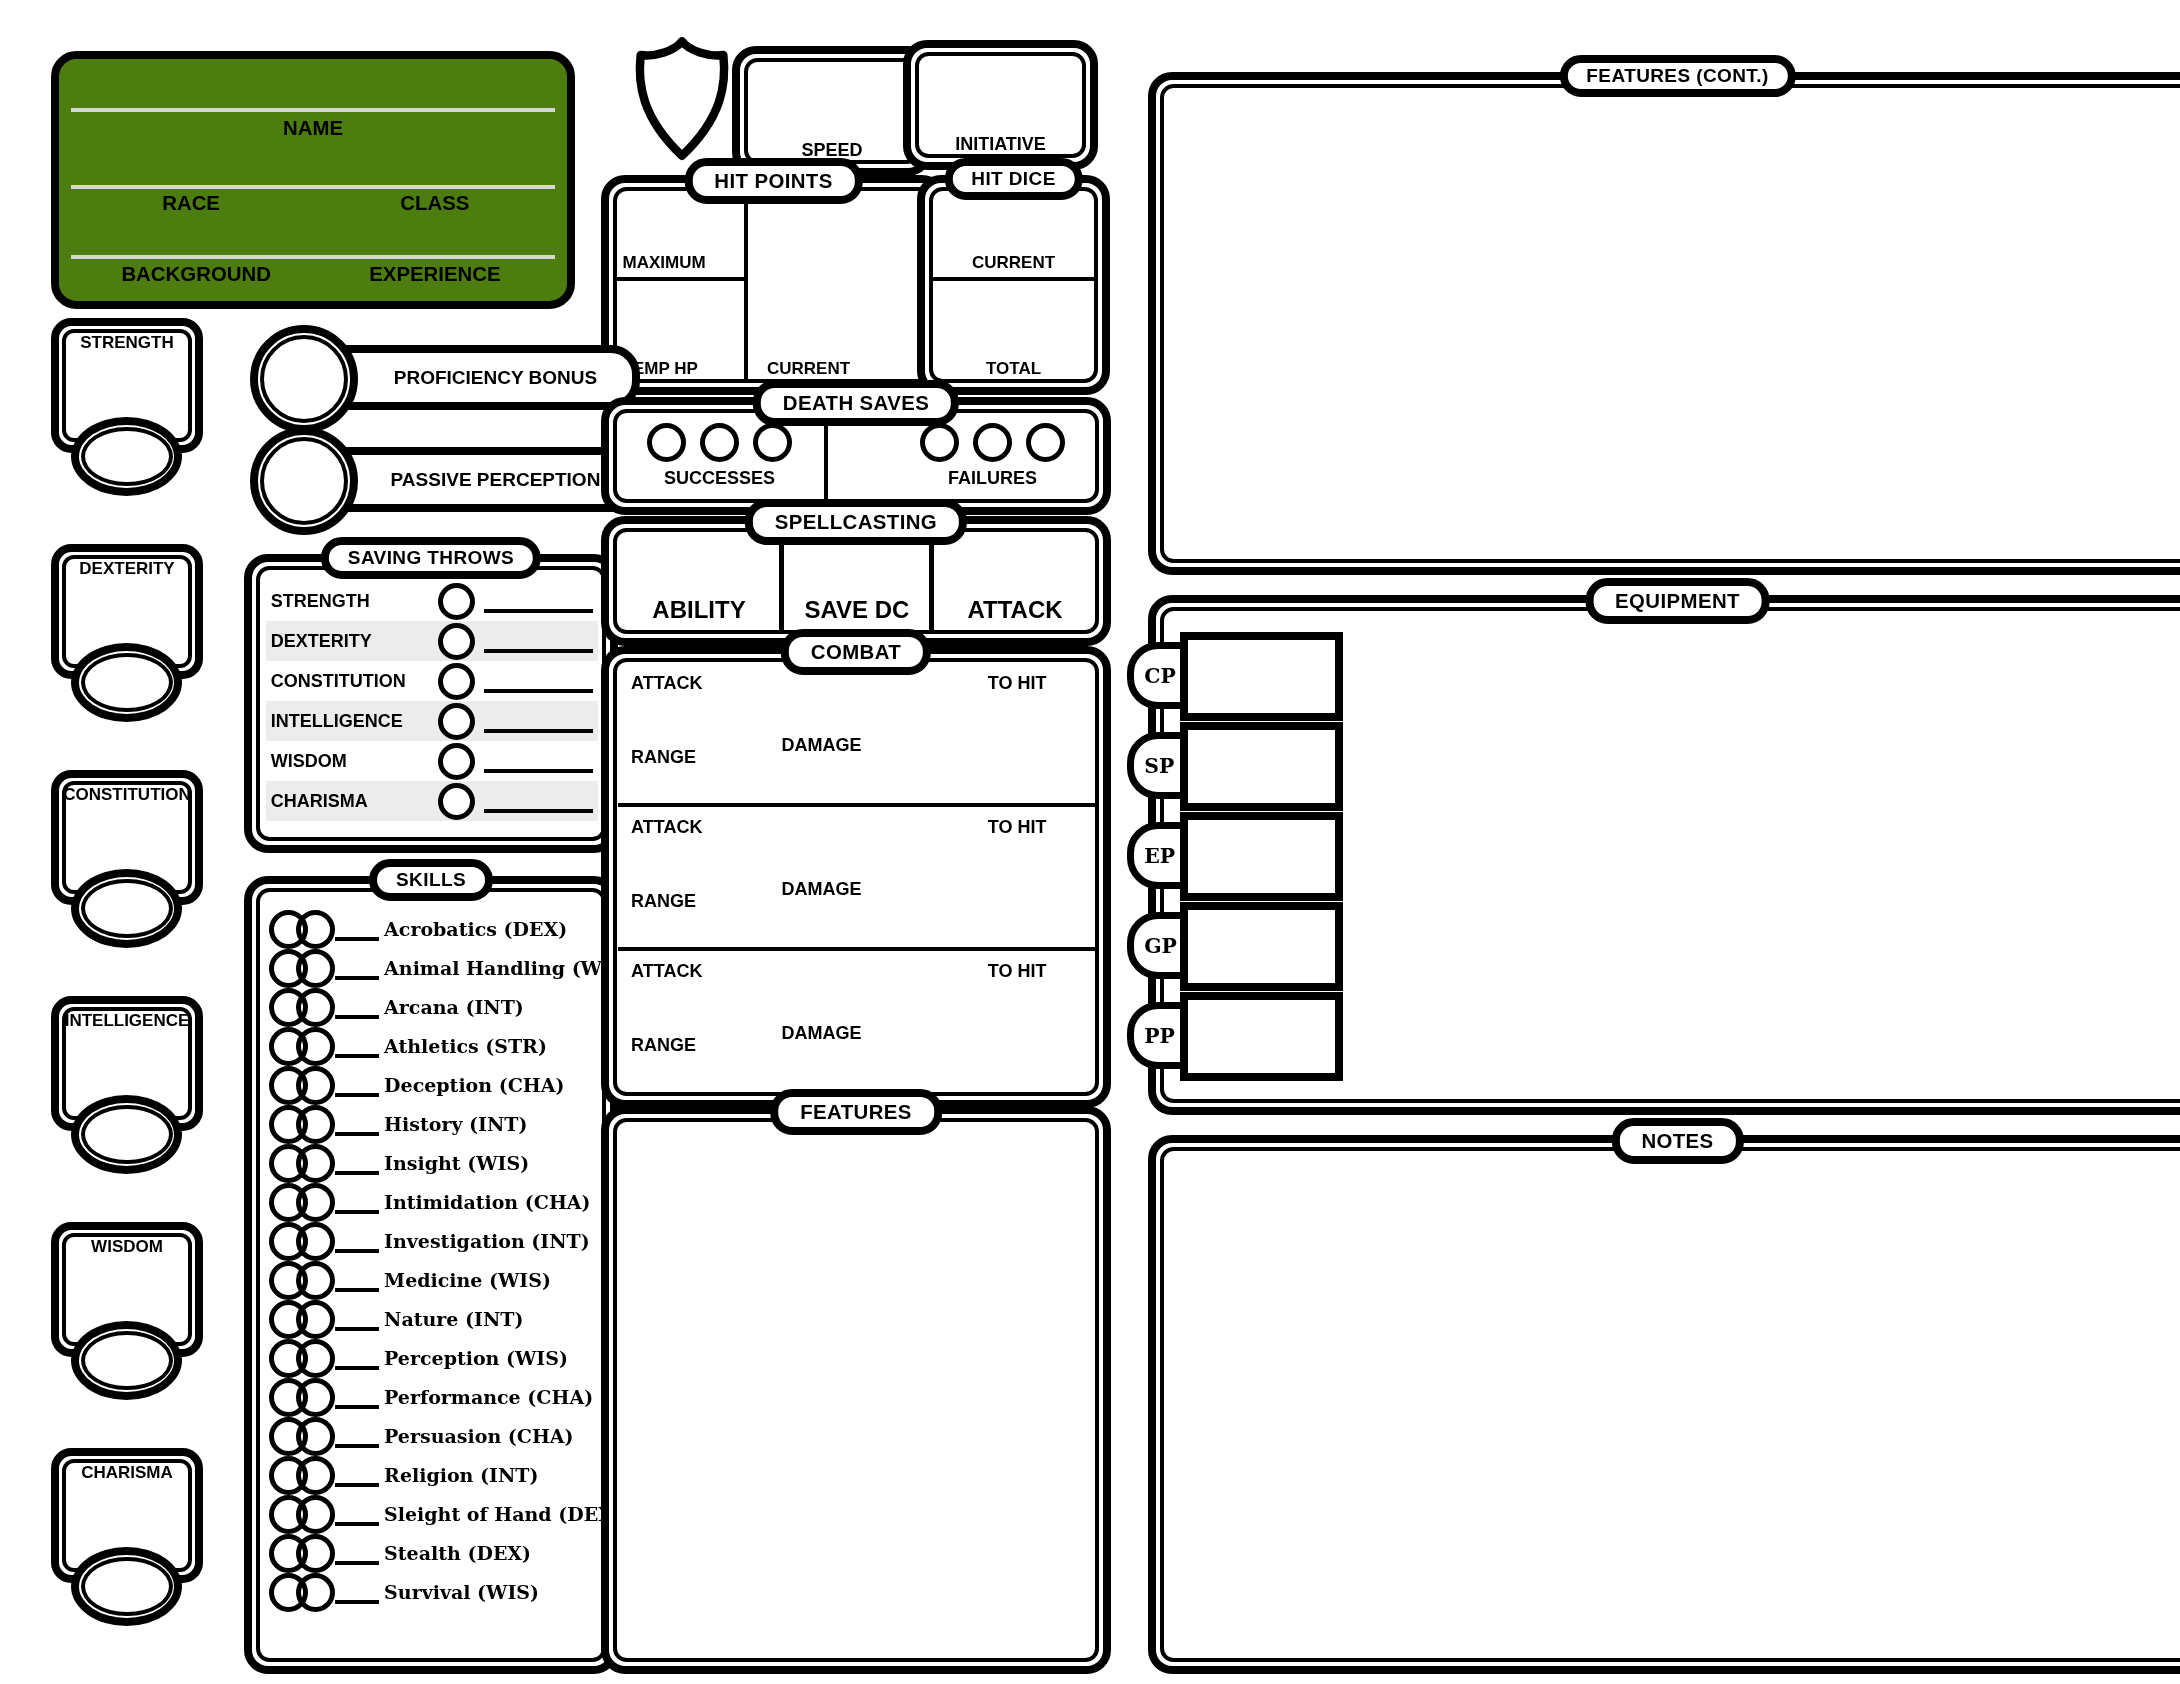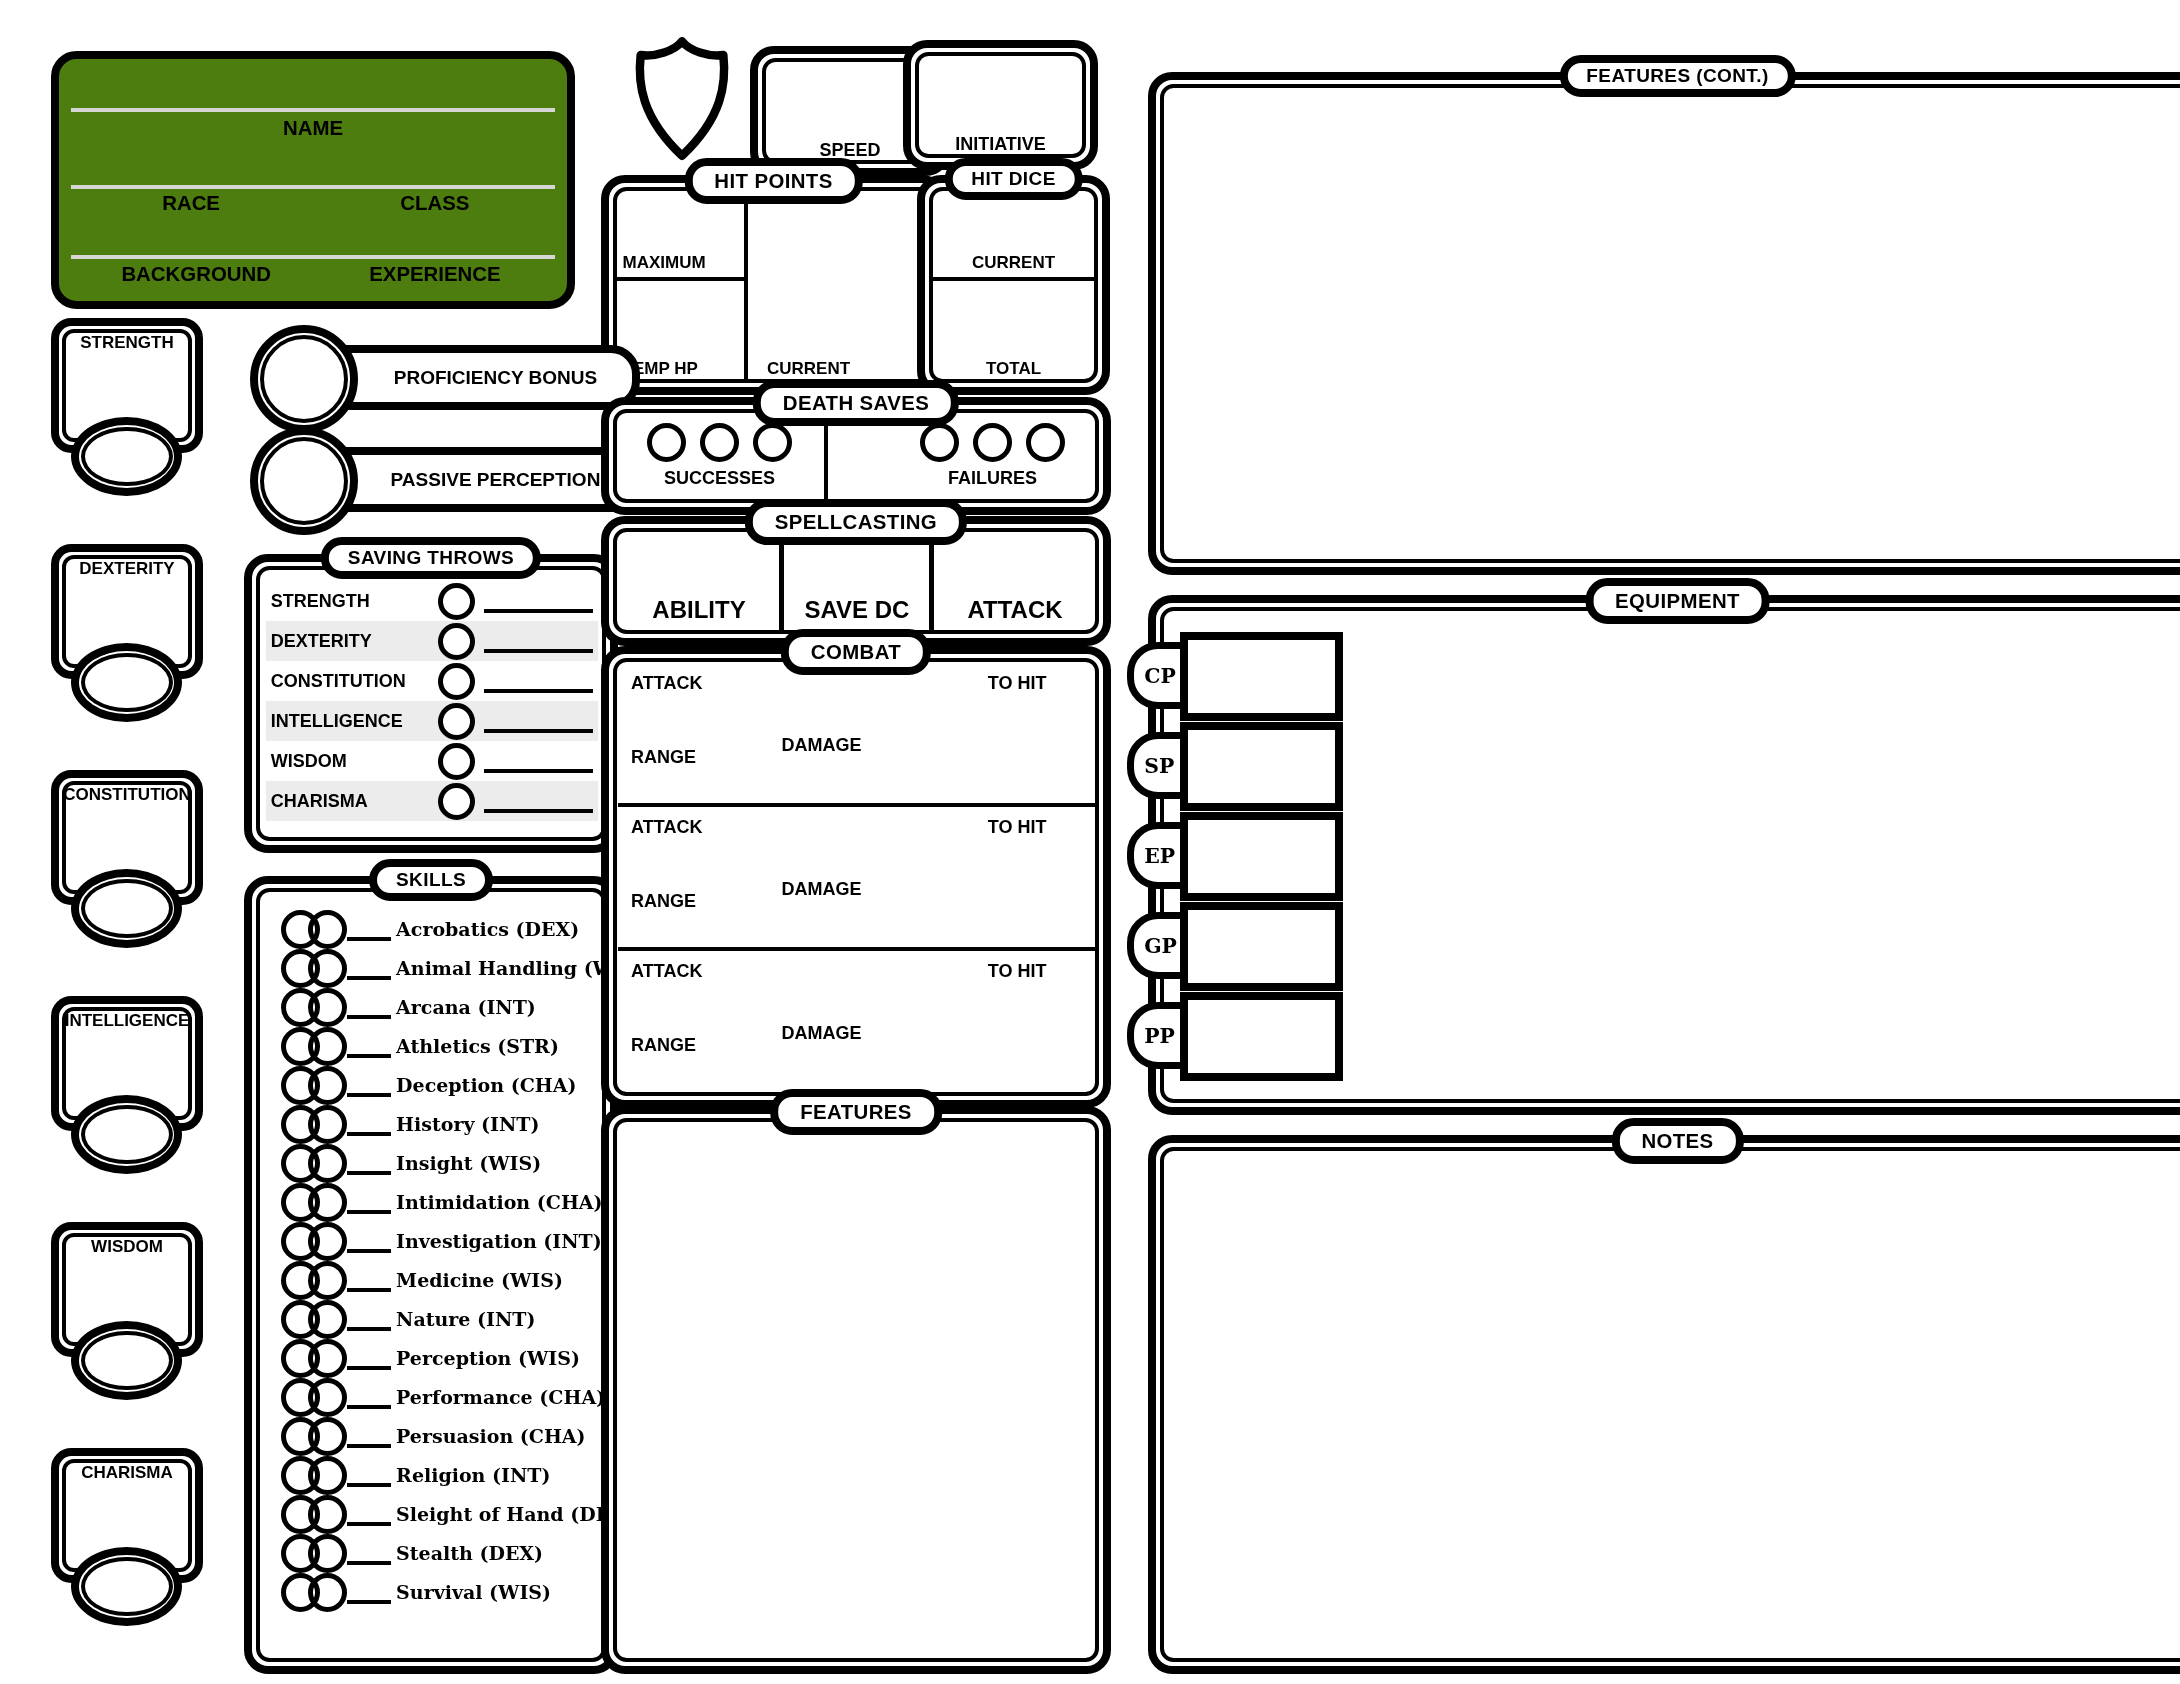--- a/index.html
+++ b/index.html
@@ -54,21 +54,21 @@
   #saving-throws{left:244px;top:554px;width:317px;height:283px;}
   #st-rows{position:absolute;left:13.6px;right:12px;top:19px;}
   .st-row{display:flex;align-items:center;height:40px;padding:0 5.1px;}
   .st-row:nth-child(even){background:#ececec;}
   .st-label{font-weight:bold;font-size:18px;flex:1;}
   .st-circle{width:27px;height:27px;border:5.1px solid #000;border-radius:50%;background:#fff;flex:0 0 auto;}
   .st-line{width:109px;height:19px;border-bottom:4.3px solid #000;margin-left:8.5px;flex:0 0 auto;}
 
   
   #skills{left:244px;top:876px;width:317px;height:782px;}
-  #skill-rows{position:absolute;left:29px;right:8.5px;top:25.6px;text-align:center;}
+  #skill-rows{position:absolute;left:17px;right:8.5px;top:25.6px;text-align:center;}
   .sk-row{display:flex;align-items:center;height:39px;}
   .sk-prof{display:flex;flex:0 0 49px;}
   .sk-prof i{display:block;width:29px;height:29px;border:5.1px solid #000;border-radius:50%;background:transparent;}
   .sk-prof i.c2{margin-left:-12px;}
   .sk-line{width:44px;height:20.4px;border-bottom:4.3px solid #000;flex:0 0 auto;}
   .sk-label{font-family:"DejaVu Serif",serif;font-weight:bold;font-size:19px;margin-left:5.1px;white-space:nowrap;}
 
   
   #hp-box{left:601px;top:175px;width:288px;height:204px;}
   #hd-box{left:917px;top:175px;width:136px;height:204px;}
@@ -126,21 +126,21 @@
     <span class="ci-label" style="left:26%;top:133px">RACE</span>
     <span class="ci-label" style="left:74%;top:133px">CLASS</span>
     <span class="ci-label" style="left:27%;top:204px">BACKGROUND</span>
     <span class="ci-label" style="left:74%;top:204px">EXPERIENCE</span>
   </div>
 
   <svg id="shield" viewBox="0 0 100 120">
     <path d="M50 6 C 43 15, 25 21, 11 19 C 8 46, 12 78, 50 114 C 88 78, 92 46, 89 19 C 75 21, 57 15, 50 6 Z" fill="#fff" stroke="#000" stroke-width="8" stroke-linejoin="round"></path>
   </svg>
 
-  <div class="box" style="left:750px;top:46px;width:143px;height:114px">
+  <div class="box" style="left:732px;top:46px;width:143px;height:114px">
     <span class="smalllab">SPEED</span>
   </div>
   <div class="box" style="left:903px;top:40px;width:138px;height:114px">
     <span class="smalllab">INITIATIVE</span>
   </div>
 
   <div id="hp-box" class="box">
     <span class="pill">HIT POINTS</span>
     <div class="vdiv" style="left:135px"></div>
     <span class="lab" style="left:13.6px;top:70px;font-size:17px">MAXIMUM</span>

